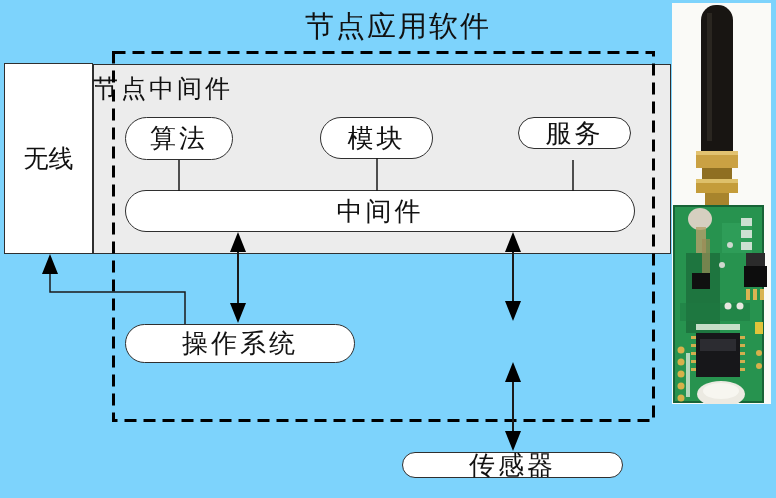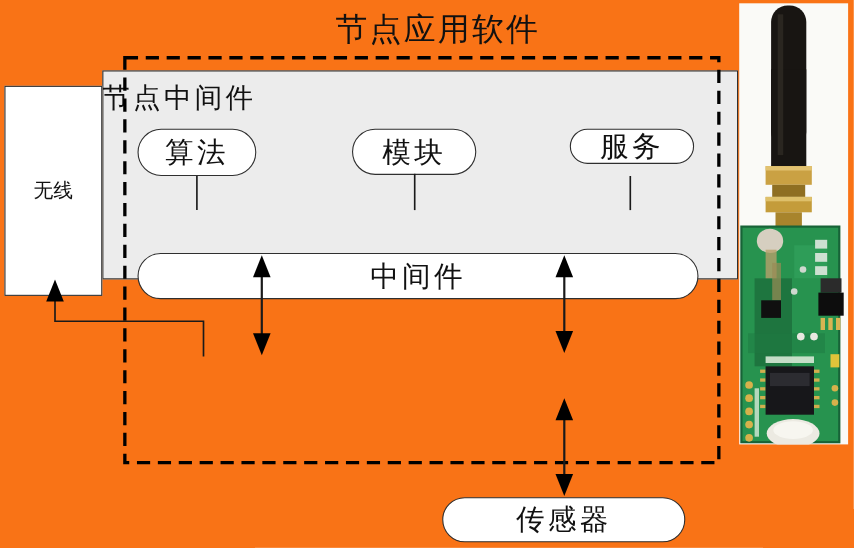--- a/index.html
+++ b/index.html
@@ -1,59 +1,59 @@
 <!DOCTYPE html>
 <html><head>
 <meta charset="utf-8">
 <style>
   html,body { margin:0; padding:0; }
   .canvas {
     position:relative;
     width:776px; height:498px;
-    background:#f97316;
+    background:#7dd3fc;
     overflow:hidden;
     font-family:"Liberation Serif","DejaVu Serif",serif;
     color:#111;
   }
   .title {
     position:absolute; left:248px; top:7px; width:300px;
     text-align:center; font-size:29px; letter-spacing:2px;
     white-space:nowrap;
   }
   .panel {
     position:absolute; left:93px; top:64px; width:578px; height:190px;
     background:#ececec; border:1.5px solid #2f2f2f;
     box-sizing:border-box; z-index:1;
   }
   .panel-title {
     position:absolute; left:93px; top:72px; width:578px;
     text-align:left; font-size:25px; letter-spacing:3px; z-index:2;
   }
   .radio-box {
-    position:absolute; left:4px; top:78px; width:89px; height:191px;
+    position:absolute; left:4px; top:63px; width:89px; height:191px;
     background:#ffffff; border:1.5px solid #2f2f2f; box-sizing:border-box;
     display:flex; flex-direction:column; align-items:center; justify-content:center;
-    font-size:18px; line-height:35px; z-index:2;
+    font-size:25px; line-height:35px; z-index:2;
   }
   .pill {
     position:absolute;
     background:#ffffff; border:1.5px solid #2f2f2f; box-sizing:border-box;
     border-radius:24px;
     display:flex; align-items:center; justify-content:center;
     font-size:26px; letter-spacing:3px; z-index:2;
     white-space:nowrap;
   }
   .p-alg { left:125px; top:117px; width:108px; height:43px; }
   .p-mod { left:320px; top:117px; width:113px; height:42px; }
   .p-srv { left:518px; top:117px; width:113px; height:32px; }
-  .p-bus { left:125px; top:190px; width:510px; height:42px;margin-top:40px; }
+  .p-bus { left:125px; top:190px; width:510px; height:42px; }
   .p-os  { left:125px; top:324px; width:230px; height:39px; }
   .p-cpu { left:125px; top:362px; width:230px; height:41px; }
   .p-drv { left:403px; top:322px; width:222px; height:40px; }
-  .p-sen { left:402px; top:452px; width:221px; height:41px; }
+  .p-sen { left:402px; top:452px; width:221px; height:26px; }
   .overlay {
     position:absolute; left:0; top:0; z-index:3; pointer-events:none;
   }
   .photo-frame {
     position:absolute; left:672px; top:3px; width:99px; height:401px;
     background:#fafaf7; z-index:1;
   }
 </style>
 </head>
 <body>
@@ -67,20 +67,21 @@
 
   <div class="radio-box">
     <div>无线</div>
   </div>
 
   <div class="pill p-mod">模块</div>
   <div class="pill p-alg">算法</div>
   <div class="pill p-srv">服务</div>
   <div class="pill p-bus">中间件</div>
 
+  <div class="pill p-os">操作系统</div>
   <div class="pill p-sen">传感器</div>
 
   <div class="photo-frame">
     <svg width="99" height="401" viewBox="0 0 99 401">
 
       <rect x="29" y="2" width="32" height="130" rx="15" fill="#181512"></rect>
       <rect x="29" y="60" width="32" height="92" fill="#181512"></rect>
       <rect x="35" y="10" width="5" height="128" fill="#322d26" opacity="0.7"></rect>
 
       <rect x="24" y="148" width="42" height="17" fill="#caa143"></rect>

